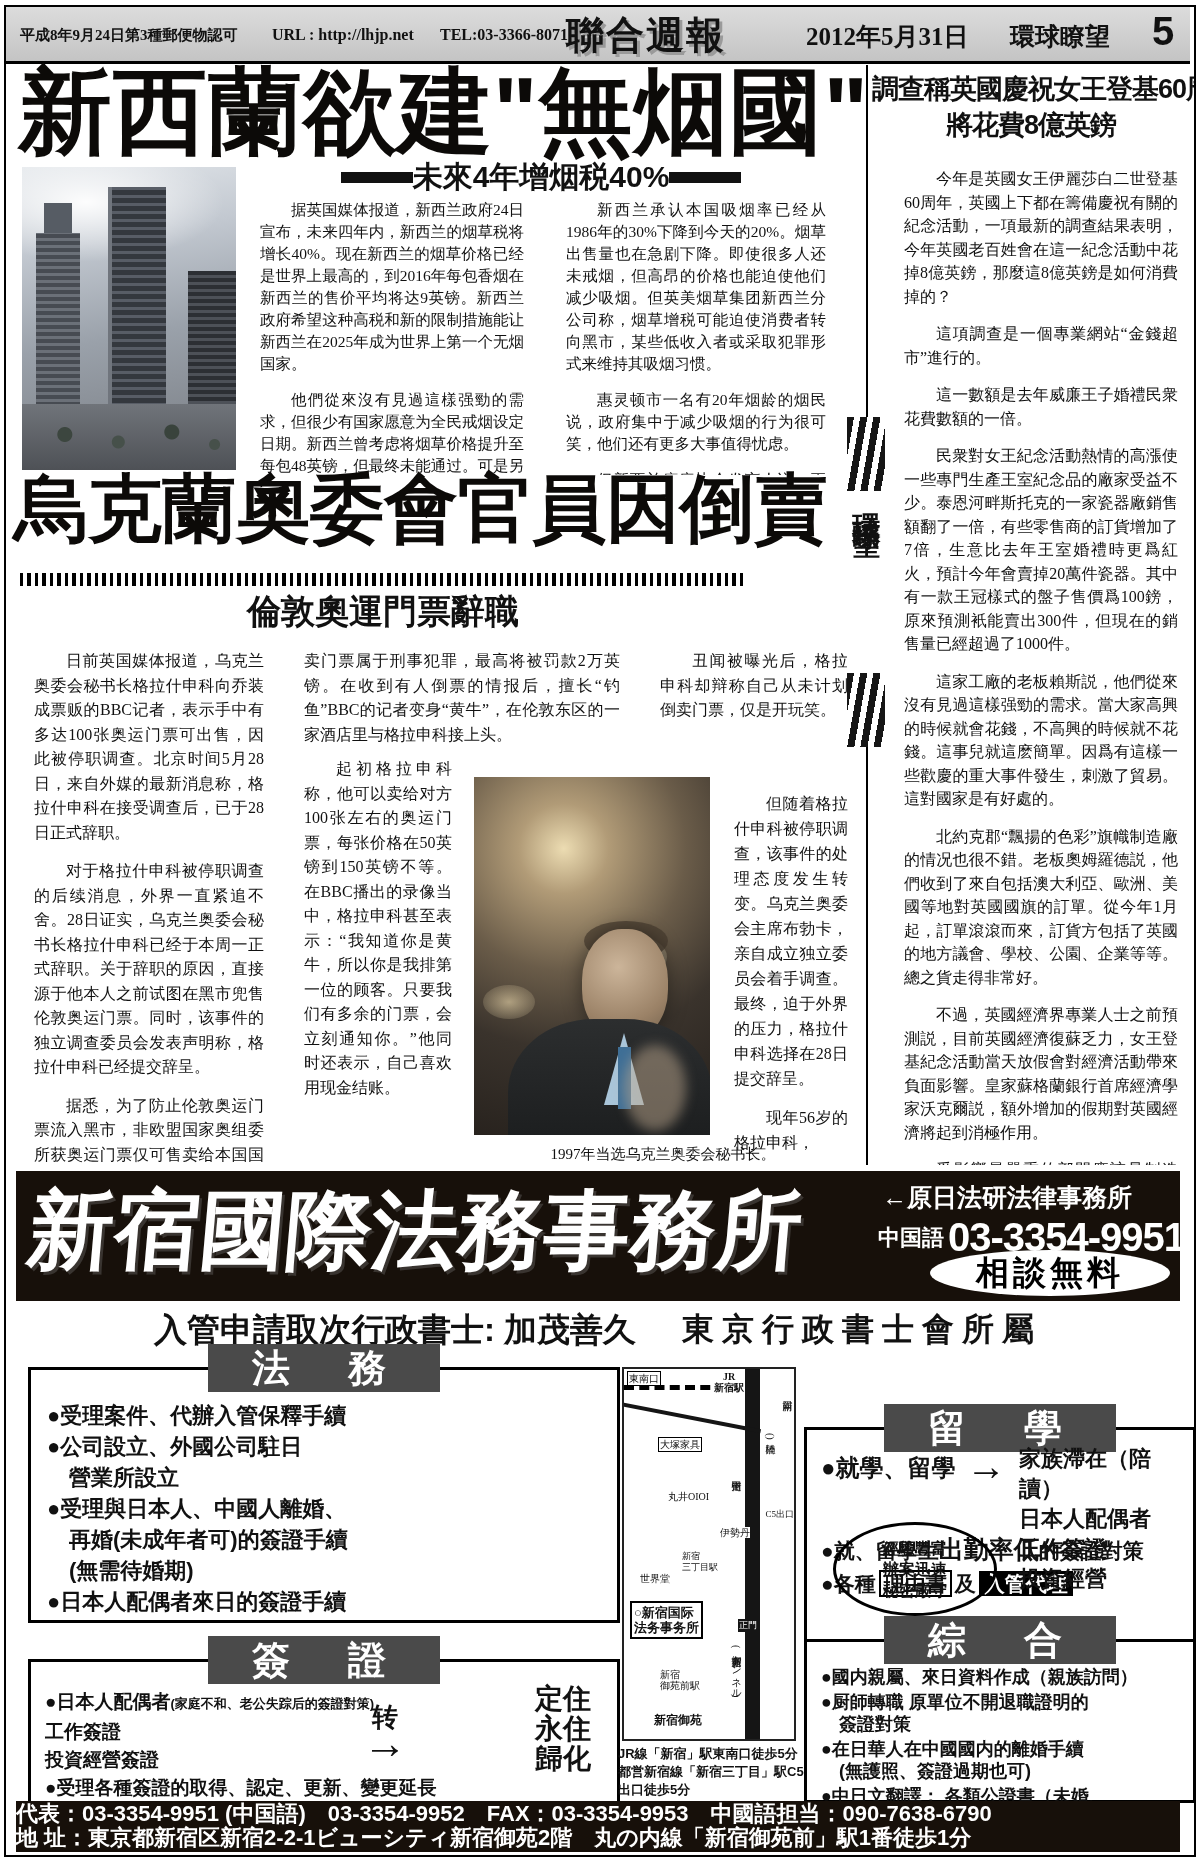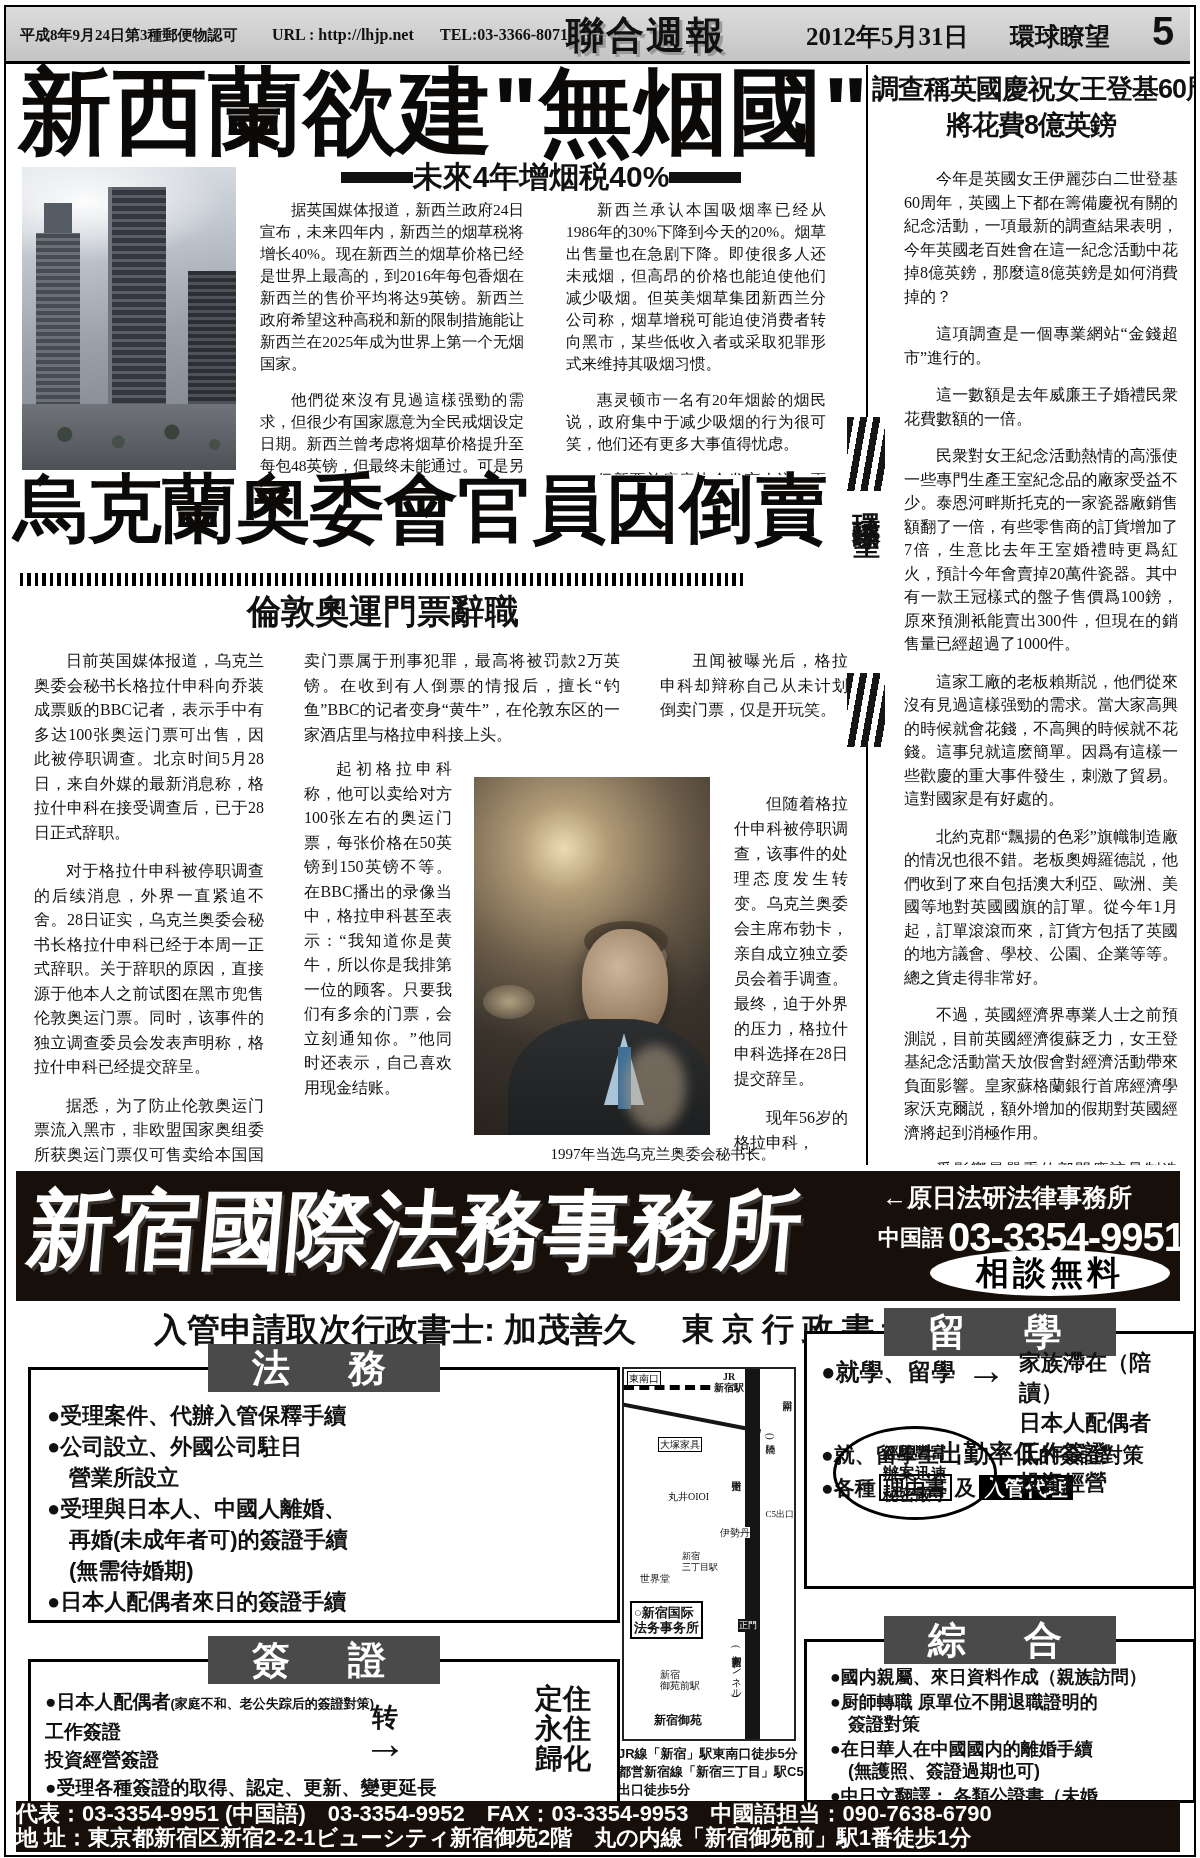--- a/index.html
+++ b/index.html
@@ -83,21 +83,21 @@
   .ryu-wrap{padding:14px 10px 0 14px;font-family:"Liberation Sans","DejaVu Sans",sans-serif;font-weight:bold;position:relative;}
   .ryu-row{position:relative;margin-bottom:44px;}
   .ryu-lead{font-size:24px;}
   .arr2{font-size:40px;vertical-align:-4px;margin:0 6px;}
   .ryu-stack{position:absolute;left:198px;top:0;font-size:22px;line-height:30px;}
   .oval{position:absolute;left:12px;top:78px;width:158px;height:88px;border:3px solid #000;border-radius:50%;display:flex;align-items:center;justify-content:center;text-align:center;font-size:16px;line-height:21px;font-weight:bold;}
   .ryu-item{font-size:21px;line-height:33px;}
   .big-bold{font-size:25px;}
   .boxed{border:2px solid #000;padding:0 3px;margin:0 3px;}
   .inv{background:#000;color:#fff;padding:1px 5px;margin:7px 3px;}
-  .sogo-items{padding:24px 8px 0 23px;font-size:18px;font-weight:bold;line-height:22.5px;font-family:"Liberation Sans","DejaVu Sans",sans-serif;}
+  .sogo-items{padding:24px 8px 0 14px;font-size:18px;font-weight:bold;line-height:22.5px;font-family:"Liberation Sans","DejaVu Sans",sans-serif;}
   .sogo-items div{margin-bottom:2px;}
   .ad-footer{left:10px;top:1794px;width:1164px;height:50px;background:#17100a;color:#fff;padding-top:1px;}
   .foot-line{font-size:22px;line-height:24px;white-space:nowrap;font-family:"Liberation Sans","DejaVu Sans",sans-serif;font-weight:bold;}
   .mapbox{left:616px;top:1360px;width:170px;height:370px;border:2px solid #222;background:#fff;overflow:hidden;}
 </style>
 </head>
 <body>
 
 <div class="page">
 
@@ -267,21 +267,21 @@
     <span class="map-label" style="right:36px;top:250px;background:#151515;color:#fff;font-size:9px;padding:1px">正門</span>
     <span class="map-label pre" style="left:36px;top:300px">新宿
 御苑前駅</span>
     <span class="map-label" style="left:30px;top:346px;font-size:12px;font-weight:bold">新宿御苑</span>
   </div>
   <div class="abs map-caption" style="left:612px;top:1738px;width:186px">
     <div>JR線「新宿」駅東南口徒歩5分</div>
     <div>都営新宿線「新宿三丁目」駅C5出口徒歩5分</div>
   </div>
 
-  <div class="adbox" style="left:798px;top:1324px;width:386px;height:252px">
+  <div class="adbox" style="left:798px;top:1420px;width:386px;height:252px">
     <div class="hei adhead">留　學</div>
     <div class="ryu-wrap">
       <div class="ryu-row">
         <span class="ryu-lead">●就學、留學</span>
         <span class="arr2">→</span>
         <div class="ryu-stack">
           <div>家族滯在（陪讀）</div>
           <div>日本人配偶者</div>
           <div>工作簽證</div>
           <div>投資經營</div>

